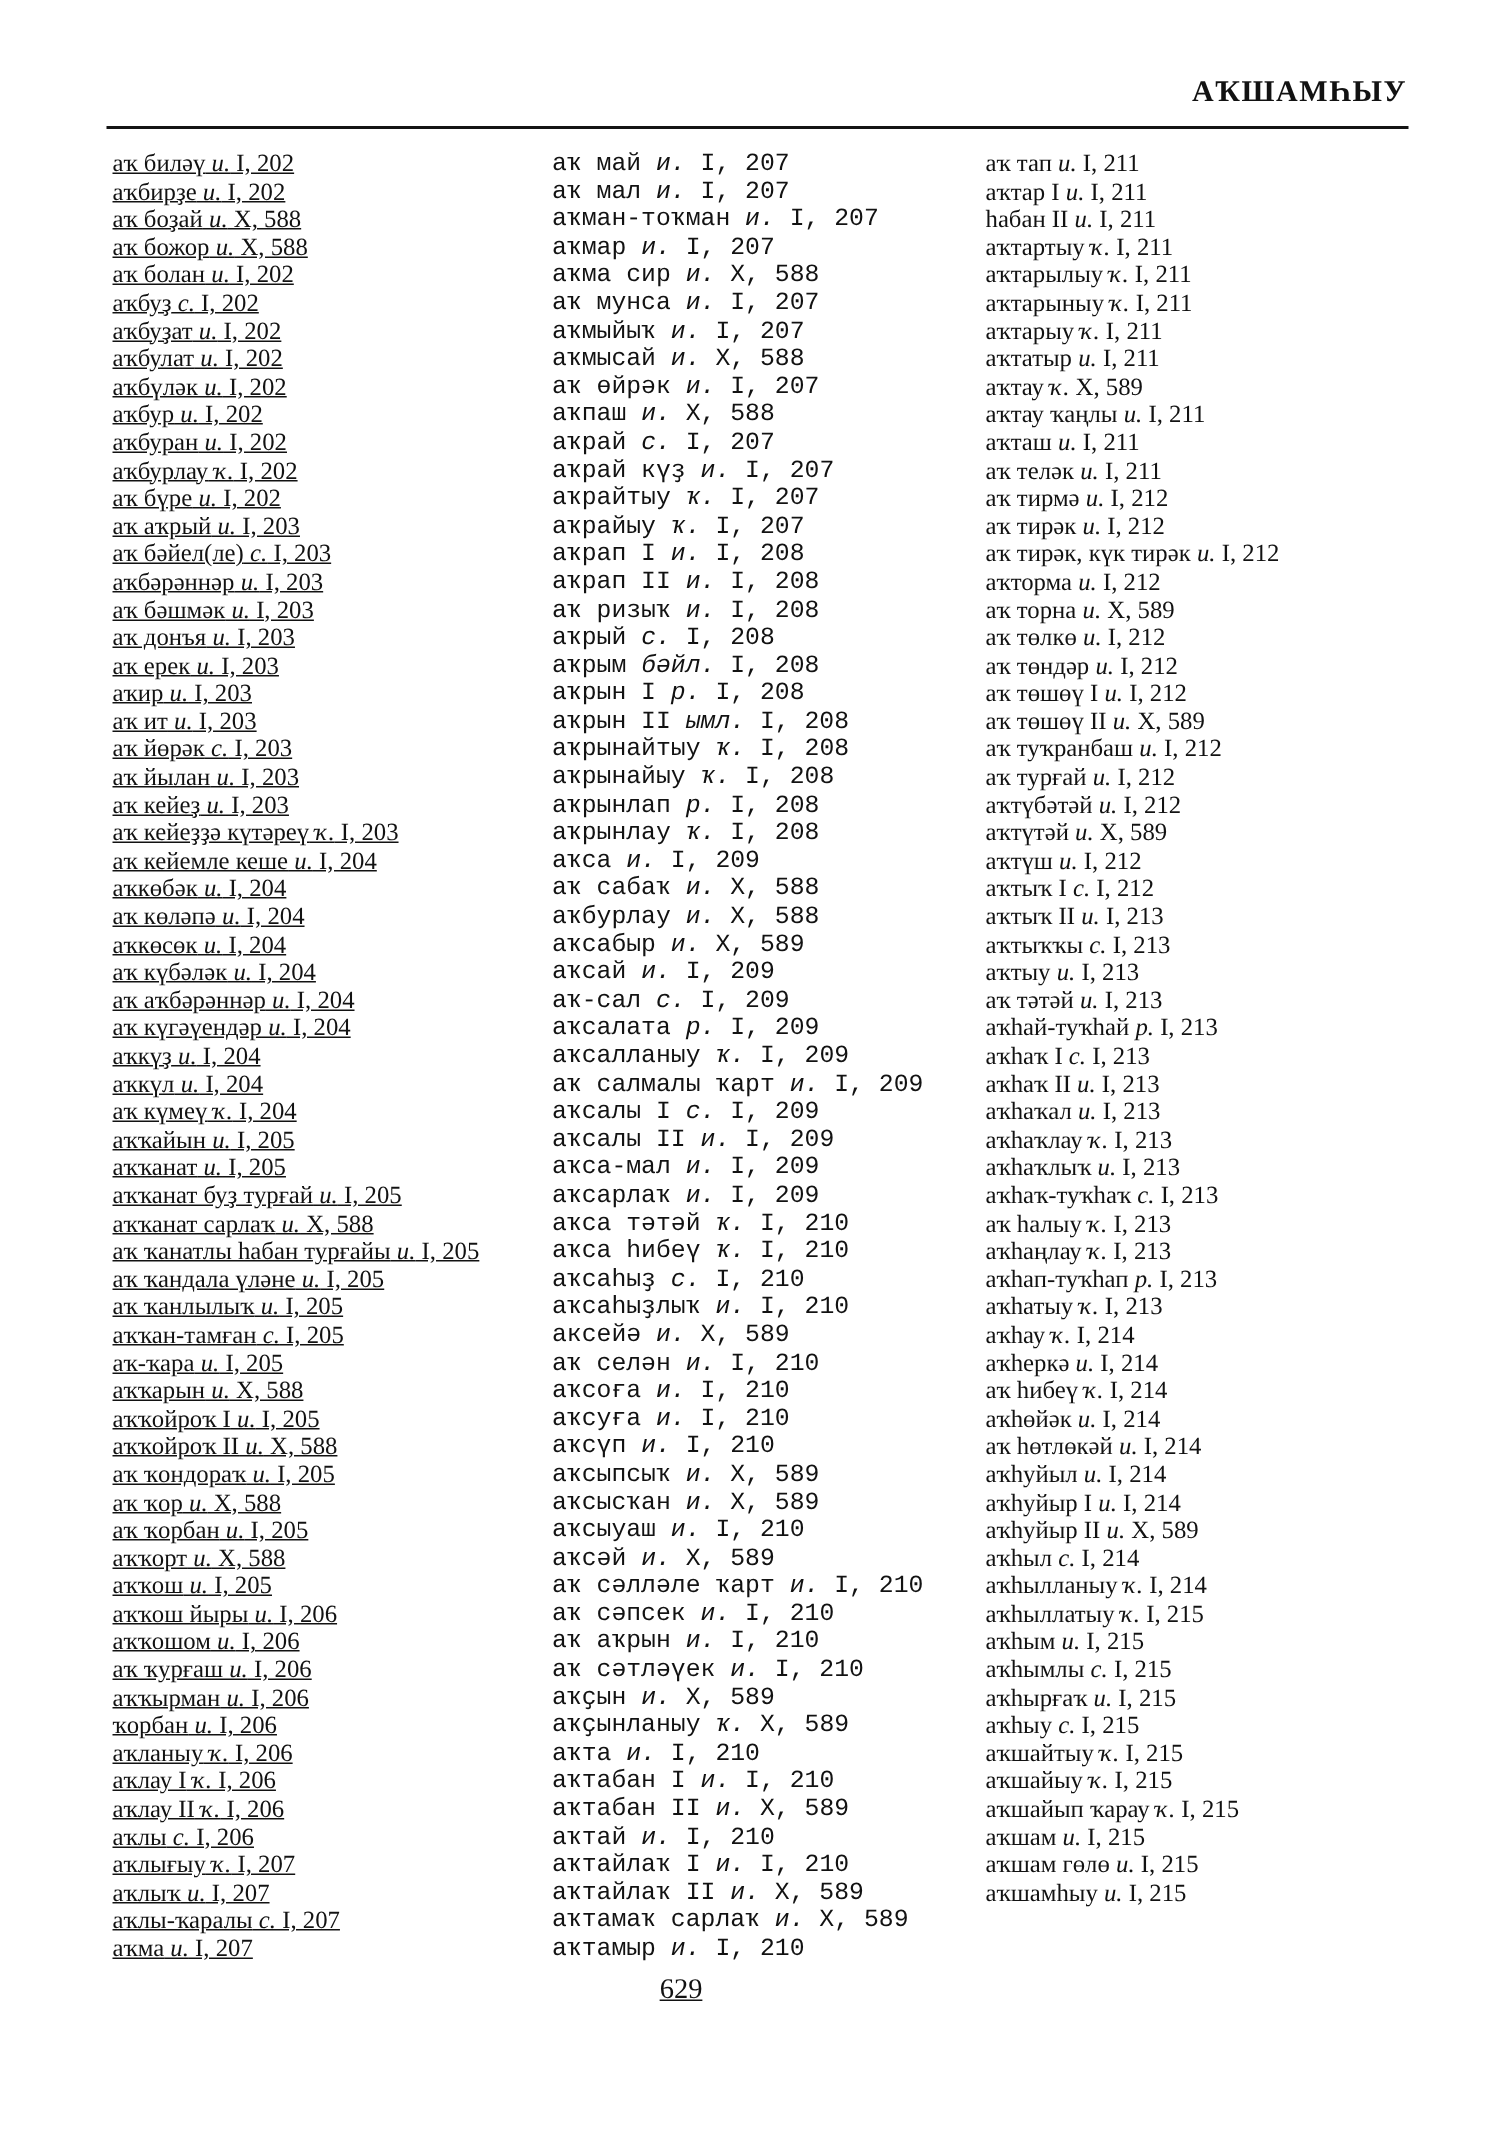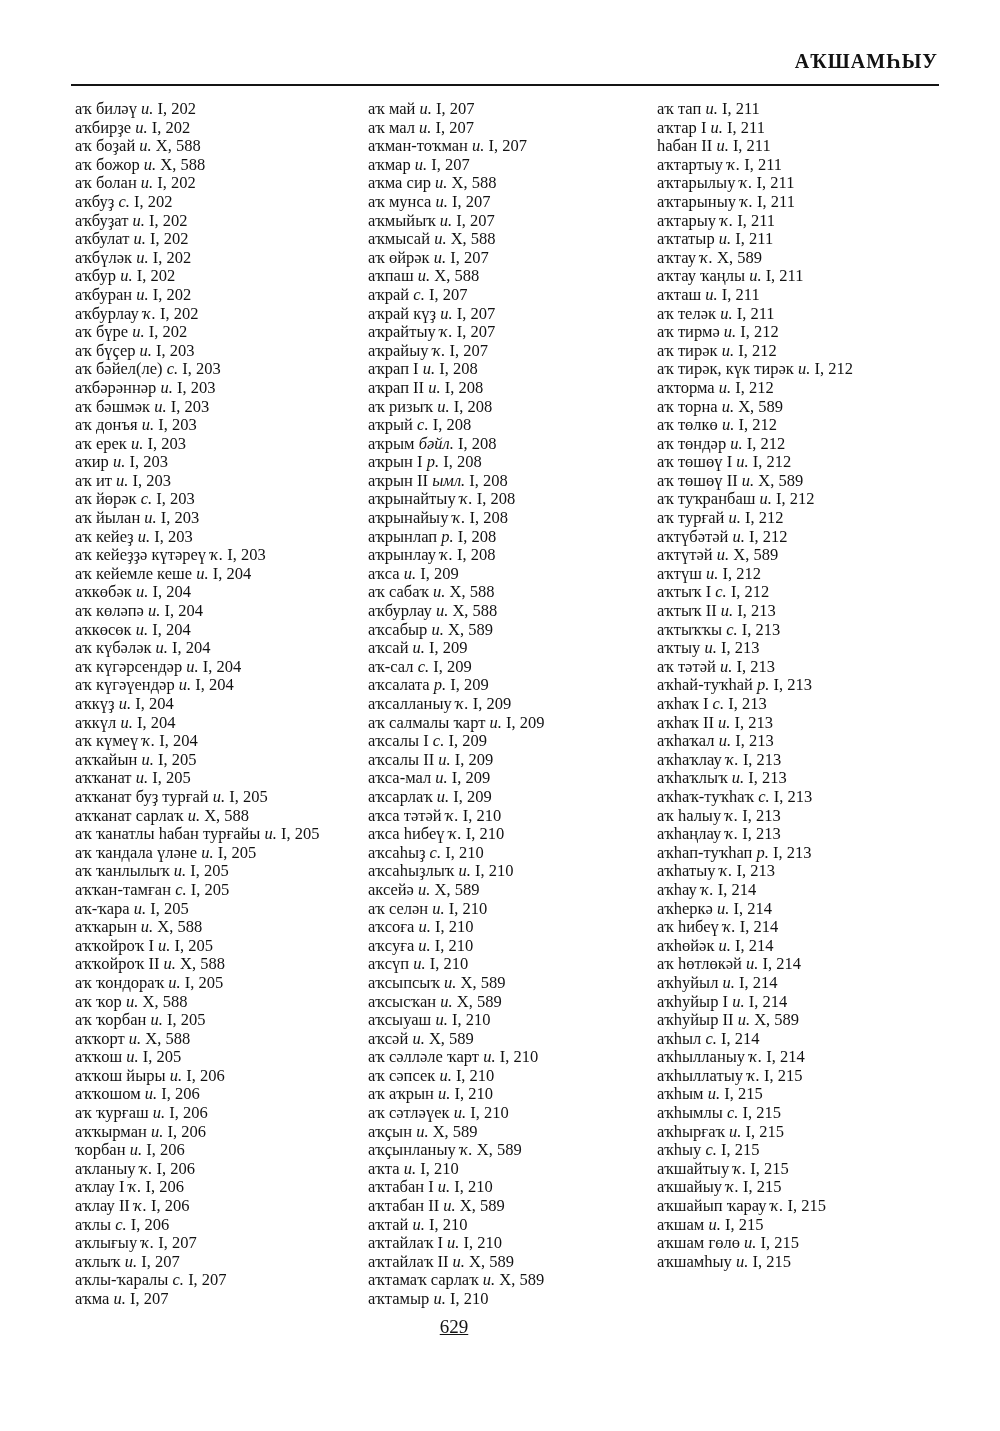--- a/index.html
+++ b/index.html
@@ -24,22 +24,22 @@
     width: 868px; height: 2px;
     background: #141414;
   }
   .columns {
     position: absolute;
     top: 100px; left: 75px;
     width: 870px;
     display: flex;
   }
   .col { flex: 0 0 auto; }
-  .col-0 { width: 293px; }
-  .col-1 { width: 289px; }
+  .col-0 { width: 293px; text-decoration: underline; }
+  .col-1 { width: 289px; font-family: Liberation Mono, monospace; }
   .col-2 { width: 288px; }
   .entry {
     font-size: 16.5px;
     line-height: 18.6px;
     white-space: nowrap;
   }
   .entry .p { font-style: italic; }
   .page-number {
     position: absolute;
     top: 1316px; left: 0;
@@ -64,38 +64,38 @@
       <div class="entry"><span class="w">аҡ божор</span><i class="p">&nbsp;и.</i><span class="r">&nbsp;X, 588</span></div>
       <div class="entry"><span class="w">аҡ болан</span><i class="p">&nbsp;и.</i><span class="r">&nbsp;I, 202</span></div>
       <div class="entry"><span class="w">аҡбуҙ</span><i class="p">&nbsp;с.</i><span class="r">&nbsp;I, 202</span></div>
       <div class="entry"><span class="w">аҡбуҙат</span><i class="p">&nbsp;и.</i><span class="r">&nbsp;I, 202</span></div>
       <div class="entry"><span class="w">аҡбулат</span><i class="p">&nbsp;и.</i><span class="r">&nbsp;I, 202</span></div>
       <div class="entry"><span class="w">аҡбүләк</span><i class="p">&nbsp;и.</i><span class="r">&nbsp;I, 202</span></div>
       <div class="entry"><span class="w">аҡбур</span><i class="p">&nbsp;и.</i><span class="r">&nbsp;I, 202</span></div>
       <div class="entry"><span class="w">аҡбуран</span><i class="p">&nbsp;и.</i><span class="r">&nbsp;I, 202</span></div>
       <div class="entry"><span class="w">аҡбурлау</span><i class="p">&nbsp;ҡ.</i><span class="r">&nbsp;I, 202</span></div>
       <div class="entry"><span class="w">аҡ бүре</span><i class="p">&nbsp;и.</i><span class="r">&nbsp;I, 202</span></div>
-      <div class="entry"><span class="w">аҡ бүҫер</span><i class="p">&nbsp;и.</i><span class="r">&nbsp;I, 203</span></div>
+      <div class="entry"><span class="w">аҡ аҡрый</span><i class="p">&nbsp;и.</i><span class="r">&nbsp;I, 203</span></div>
       <div class="entry"><span class="w">аҡ бәйел(ле)</span><i class="p">&nbsp;с.</i><span class="r">&nbsp;I, 203</span></div>
       <div class="entry"><span class="w">аҡбәрәннәр</span><i class="p">&nbsp;и.</i><span class="r">&nbsp;I, 203</span></div>
       <div class="entry"><span class="w">аҡ бәшмәк</span><i class="p">&nbsp;и.</i><span class="r">&nbsp;I, 203</span></div>
       <div class="entry"><span class="w">аҡ донъя</span><i class="p">&nbsp;и.</i><span class="r">&nbsp;I, 203</span></div>
       <div class="entry"><span class="w">аҡ ерек</span><i class="p">&nbsp;и.</i><span class="r">&nbsp;I, 203</span></div>
       <div class="entry"><span class="w">аҡир</span><i class="p">&nbsp;и.</i><span class="r">&nbsp;I, 203</span></div>
       <div class="entry"><span class="w">аҡ ит</span><i class="p">&nbsp;и.</i><span class="r">&nbsp;I, 203</span></div>
       <div class="entry"><span class="w">аҡ йөрәк</span><i class="p">&nbsp;с.</i><span class="r">&nbsp;I, 203</span></div>
       <div class="entry"><span class="w">аҡ йылан</span><i class="p">&nbsp;и.</i><span class="r">&nbsp;I, 203</span></div>
       <div class="entry"><span class="w">аҡ кейеҙ</span><i class="p">&nbsp;и.</i><span class="r">&nbsp;I, 203</span></div>
       <div class="entry"><span class="w">аҡ кейеҙҙә күтәреү</span><i class="p">&nbsp;ҡ.</i><span class="r">&nbsp;I, 203</span></div>
       <div class="entry"><span class="w">аҡ кейемле кеше</span><i class="p">&nbsp;и.</i><span class="r">&nbsp;I, 204</span></div>
       <div class="entry"><span class="w">аҡкөбәк</span><i class="p">&nbsp;и.</i><span class="r">&nbsp;I, 204</span></div>
       <div class="entry"><span class="w">аҡ көләпә</span><i class="p">&nbsp;и.</i><span class="r">&nbsp;I, 204</span></div>
       <div class="entry"><span class="w">аҡкөсөк</span><i class="p">&nbsp;и.</i><span class="r">&nbsp;I, 204</span></div>
       <div class="entry"><span class="w">аҡ күбәләк</span><i class="p">&nbsp;и.</i><span class="r">&nbsp;I, 204</span></div>
-      <div class="entry"><span class="w">аҡ күгәрсендәр</span><i class="p">&nbsp;и.</i><span class="r">&nbsp;I, 204</span></div>
+      <div class="entry"><span class="w">аҡ аҡбәрәннәр</span><i class="p">&nbsp;и.</i><span class="r">&nbsp;I, 204</span></div>
       <div class="entry"><span class="w">аҡ күгәүендәр</span><i class="p">&nbsp;и.</i><span class="r">&nbsp;I, 204</span></div>
       <div class="entry"><span class="w">аҡкүҙ</span><i class="p">&nbsp;и.</i><span class="r">&nbsp;I, 204</span></div>
       <div class="entry"><span class="w">аҡкүл</span><i class="p">&nbsp;и.</i><span class="r">&nbsp;I, 204</span></div>
       <div class="entry"><span class="w">аҡ күмеү</span><i class="p">&nbsp;ҡ.</i><span class="r">&nbsp;I, 204</span></div>
       <div class="entry"><span class="w">аҡҡайын</span><i class="p">&nbsp;и.</i><span class="r">&nbsp;I, 205</span></div>
       <div class="entry"><span class="w">аҡҡанат</span><i class="p">&nbsp;и.</i><span class="r">&nbsp;I, 205</span></div>
       <div class="entry"><span class="w">аҡҡанат буҙ турғай</span><i class="p">&nbsp;и.</i><span class="r">&nbsp;I, 205</span></div>
       <div class="entry"><span class="w">аҡҡанат сарлаҡ</span><i class="p">&nbsp;и.</i><span class="r">&nbsp;X, 588</span></div>
       <div class="entry"><span class="w">аҡ ҡанатлы һабан турғайы</span><i class="p">&nbsp;и.</i><span class="r">&nbsp;I, 205</span></div>
       <div class="entry"><span class="w">аҡ ҡандала үләне</span><i class="p">&nbsp;и.</i><span class="r">&nbsp;I, 205</span></div>

